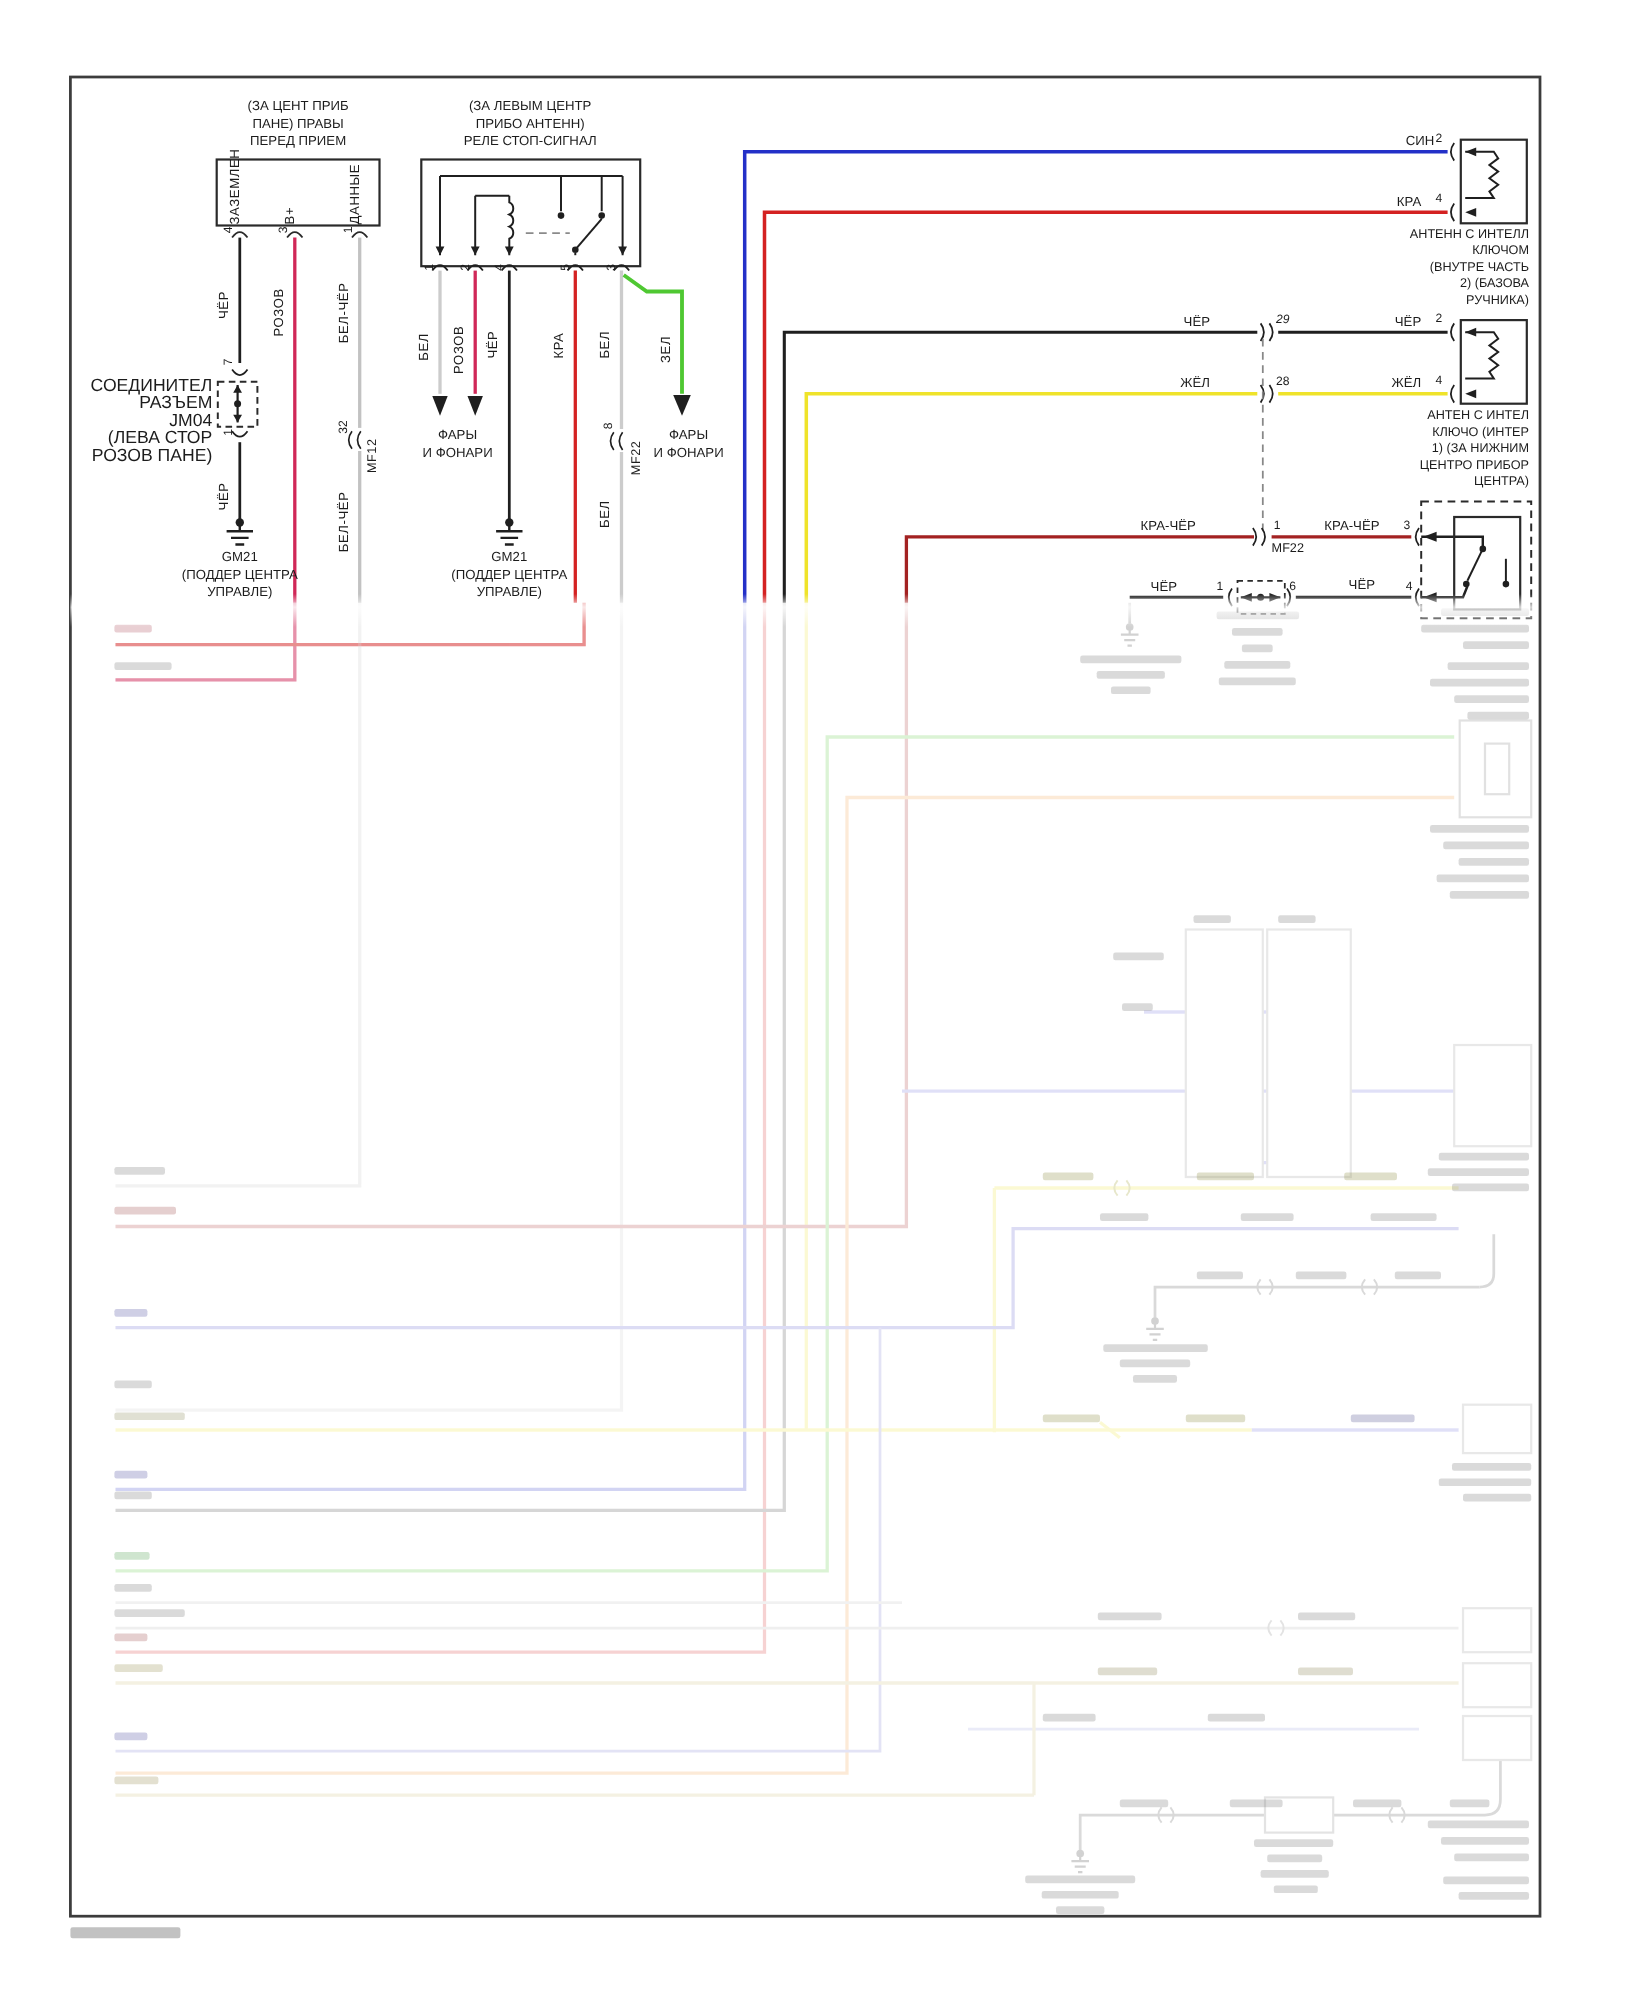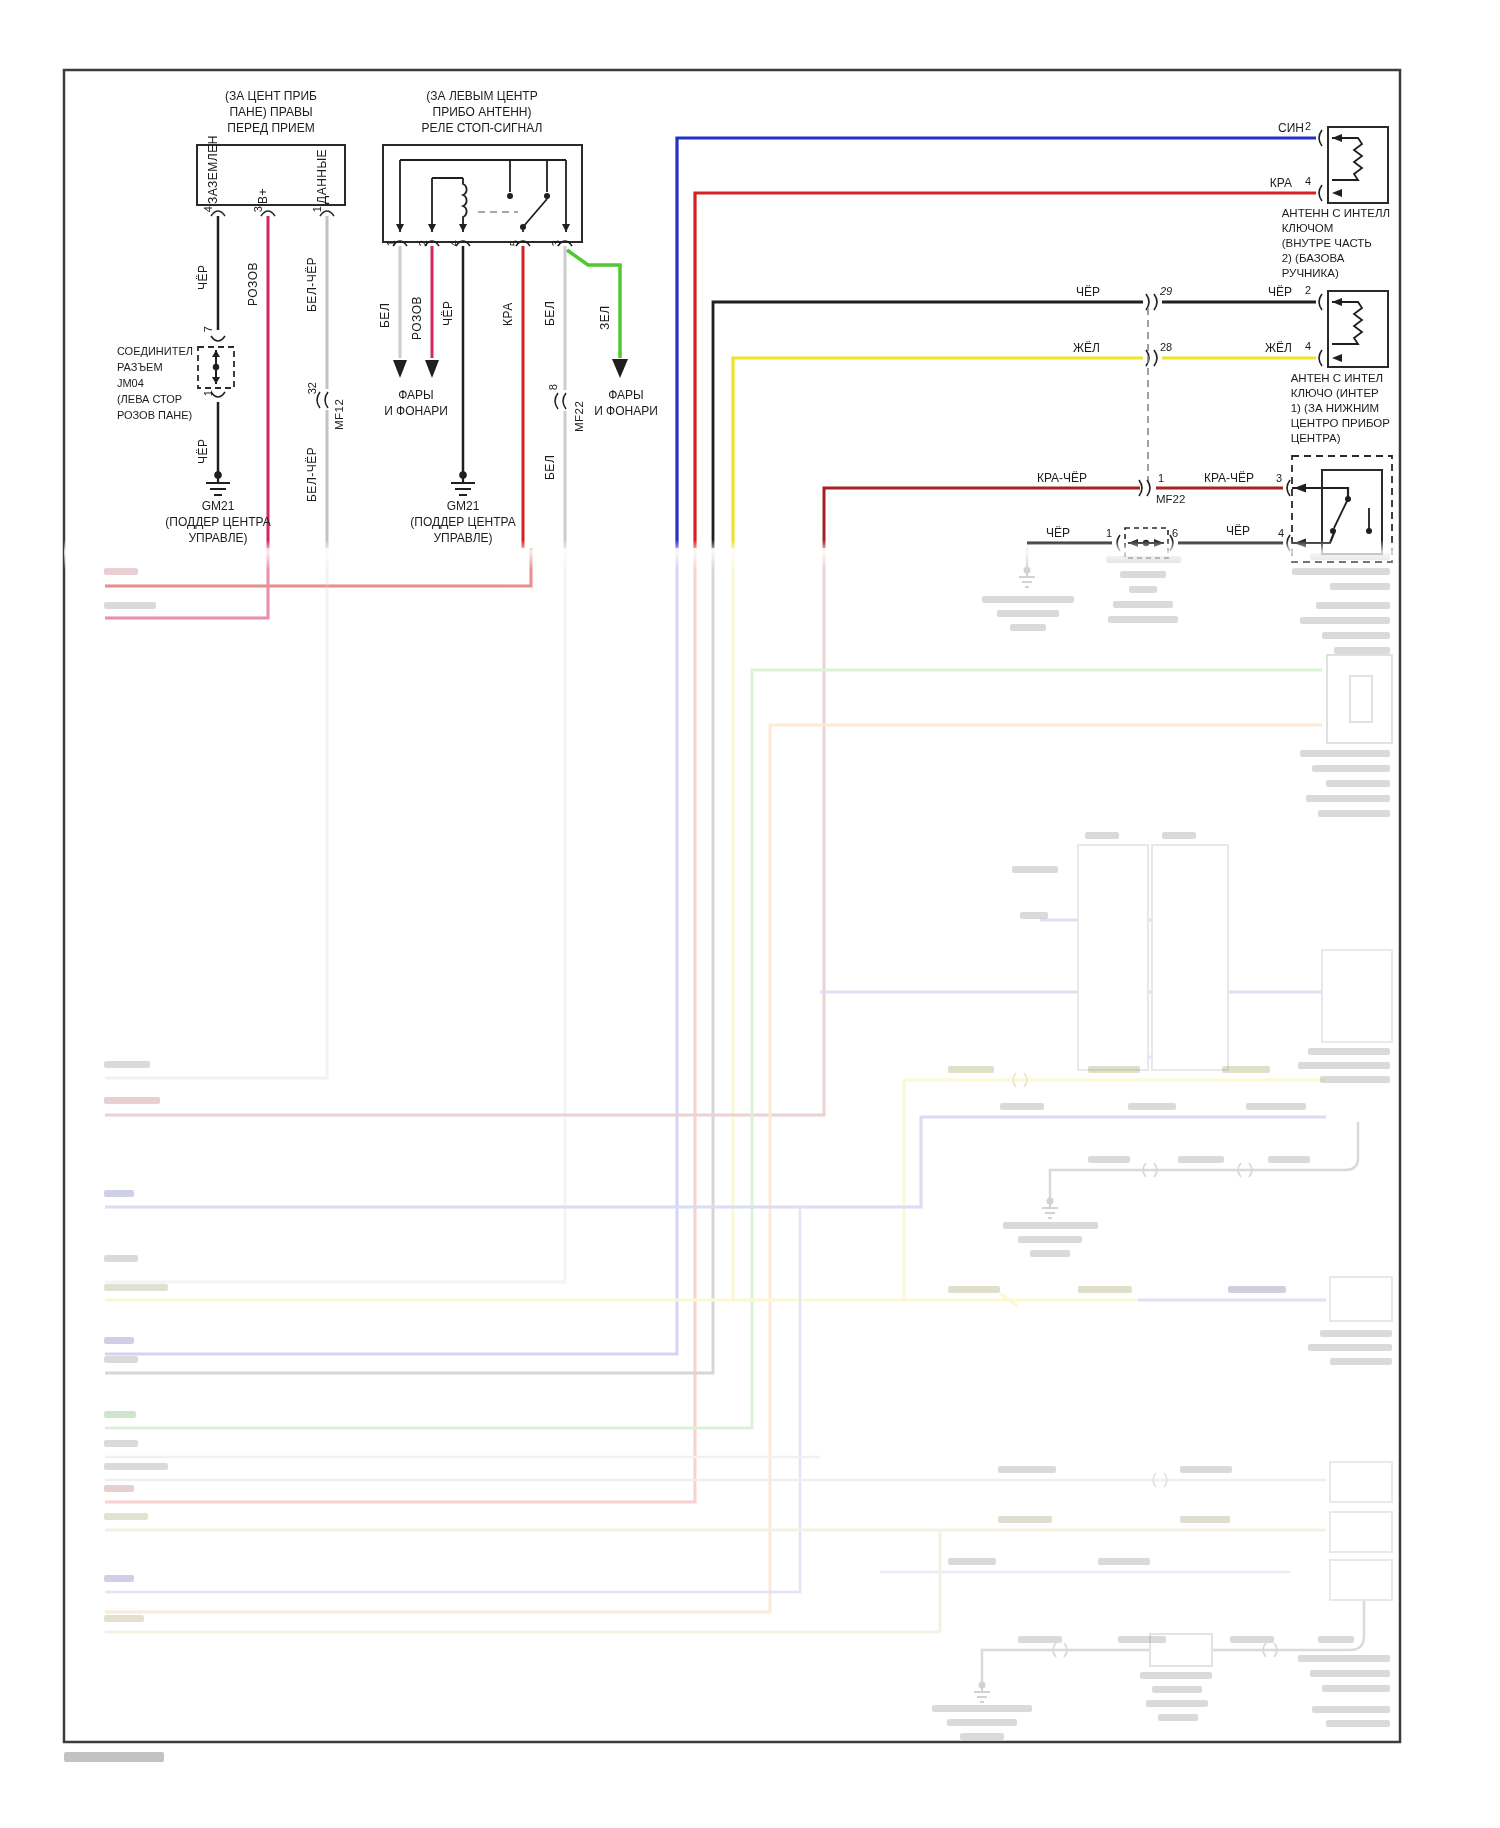--- a/index.html
+++ b/index.html
@@ -6,21 +6,21 @@
   #stage{position:relative;width:1500px;height:1828px;background:#fff;overflow:hidden;
          font-family:"Liberation Sans","DejaVu Sans",sans-serif;color:#1c1c1c;}
   svg{position:absolute;left:0;top:0;}
   .lbl{position:absolute;font-size:12px;line-height:15px;white-space:nowrap;}
   .ctr{transform:translateX(-50%);text-align:center;}
   .ra{transform:translateX(-100%);text-align:right;}
   .rot{writing-mode:vertical-rl;transform:rotate(180deg);letter-spacing:.5px;}
   .pin{position:absolute;font-size:11px;}
   .pinrot{writing-mode:vertical-rl;transform:rotate(180deg);}
   .tblock{position:absolute;text-align:center;font-size:12px;line-height:16px;transform:translateX(-50%);white-space:nowrap;}
-  .rablock{position:absolute;text-align:left;font-size:11.5px;line-height:15px;white-space:nowrap;transform:translateX(-100%);}
+  .rablock{position:absolute;text-align:right;font-size:11.5px;line-height:15px;white-space:nowrap;transform:translateX(-100%);}
   
   .sm{position:absolute;height:7px;background:#7a7a7a;border-radius:2px;}
   #smudges{position:absolute;left:0;top:0;width:1500px;height:1828px;opacity:.27;filter:blur(.6px);}
   #fadewash{position:absolute;left:64px;top:540px;width:1334px;height:30px;
             background:linear-gradient(#ffffff00,#ffffffcc 40%,#ffffff00);pointer-events:none;}
 </style>
 </head>
 <body>
 
 <div id="stage">
@@ -309,21 +309,21 @@
 <div class="lbl rot" style="left:206px;top:128px;height:76px;">ЗАЗЕМЛЕН</div>
 <div class="lbl rot" style="left:256px;top:176px;height:28px;">B+</div>
 <div class="lbl rot" style="left:315px;top:146px;height:58px;">ДАННЫЕ</div>
 <div class="pin pinrot" style="left:202px;top:206px;">4</div>
 <div class="pin pinrot" style="left:252px;top:206px;">3</div>
 <div class="pin pinrot" style="left:311px;top:206px;">1</div>
 <div class="lbl rot" style="left:196px;top:250px;height:40px;">ЧЁР</div>
 <div class="lbl rot" style="left:246px;top:250px;height:56px;">РОЗОВ</div>
 <div class="lbl rot" style="left:305px;top:248px;height:64px;">БЕЛ-ЧЁР</div>
 <div class="pin pinrot" style="left:202px;top:326px;">7</div>
-<div class="rablock" style="left:193px;top:343px;font-size:11px;line-height:16px;">
+<div class="rablock" style="left:193px;top:343px;font-size:16px;line-height:16px;">
   <div>СОЕДИНИТЕЛ</div>
   <div>РАЗЪЕМ</div>
   <div>JM04</div>
   <div>(ЛЕВА СТОР</div>
   <div>РОЗОВ ПАНЕ)</div>
 </div>
 <div class="pin pinrot" style="left:202px;top:390px;">1</div>
 <div class="lbl rot" style="left:196px;top:424px;height:40px;">ЧЁР</div>
 <div class="tblock" style="left:218px;top:498px;">
   <div>GM21</div>

